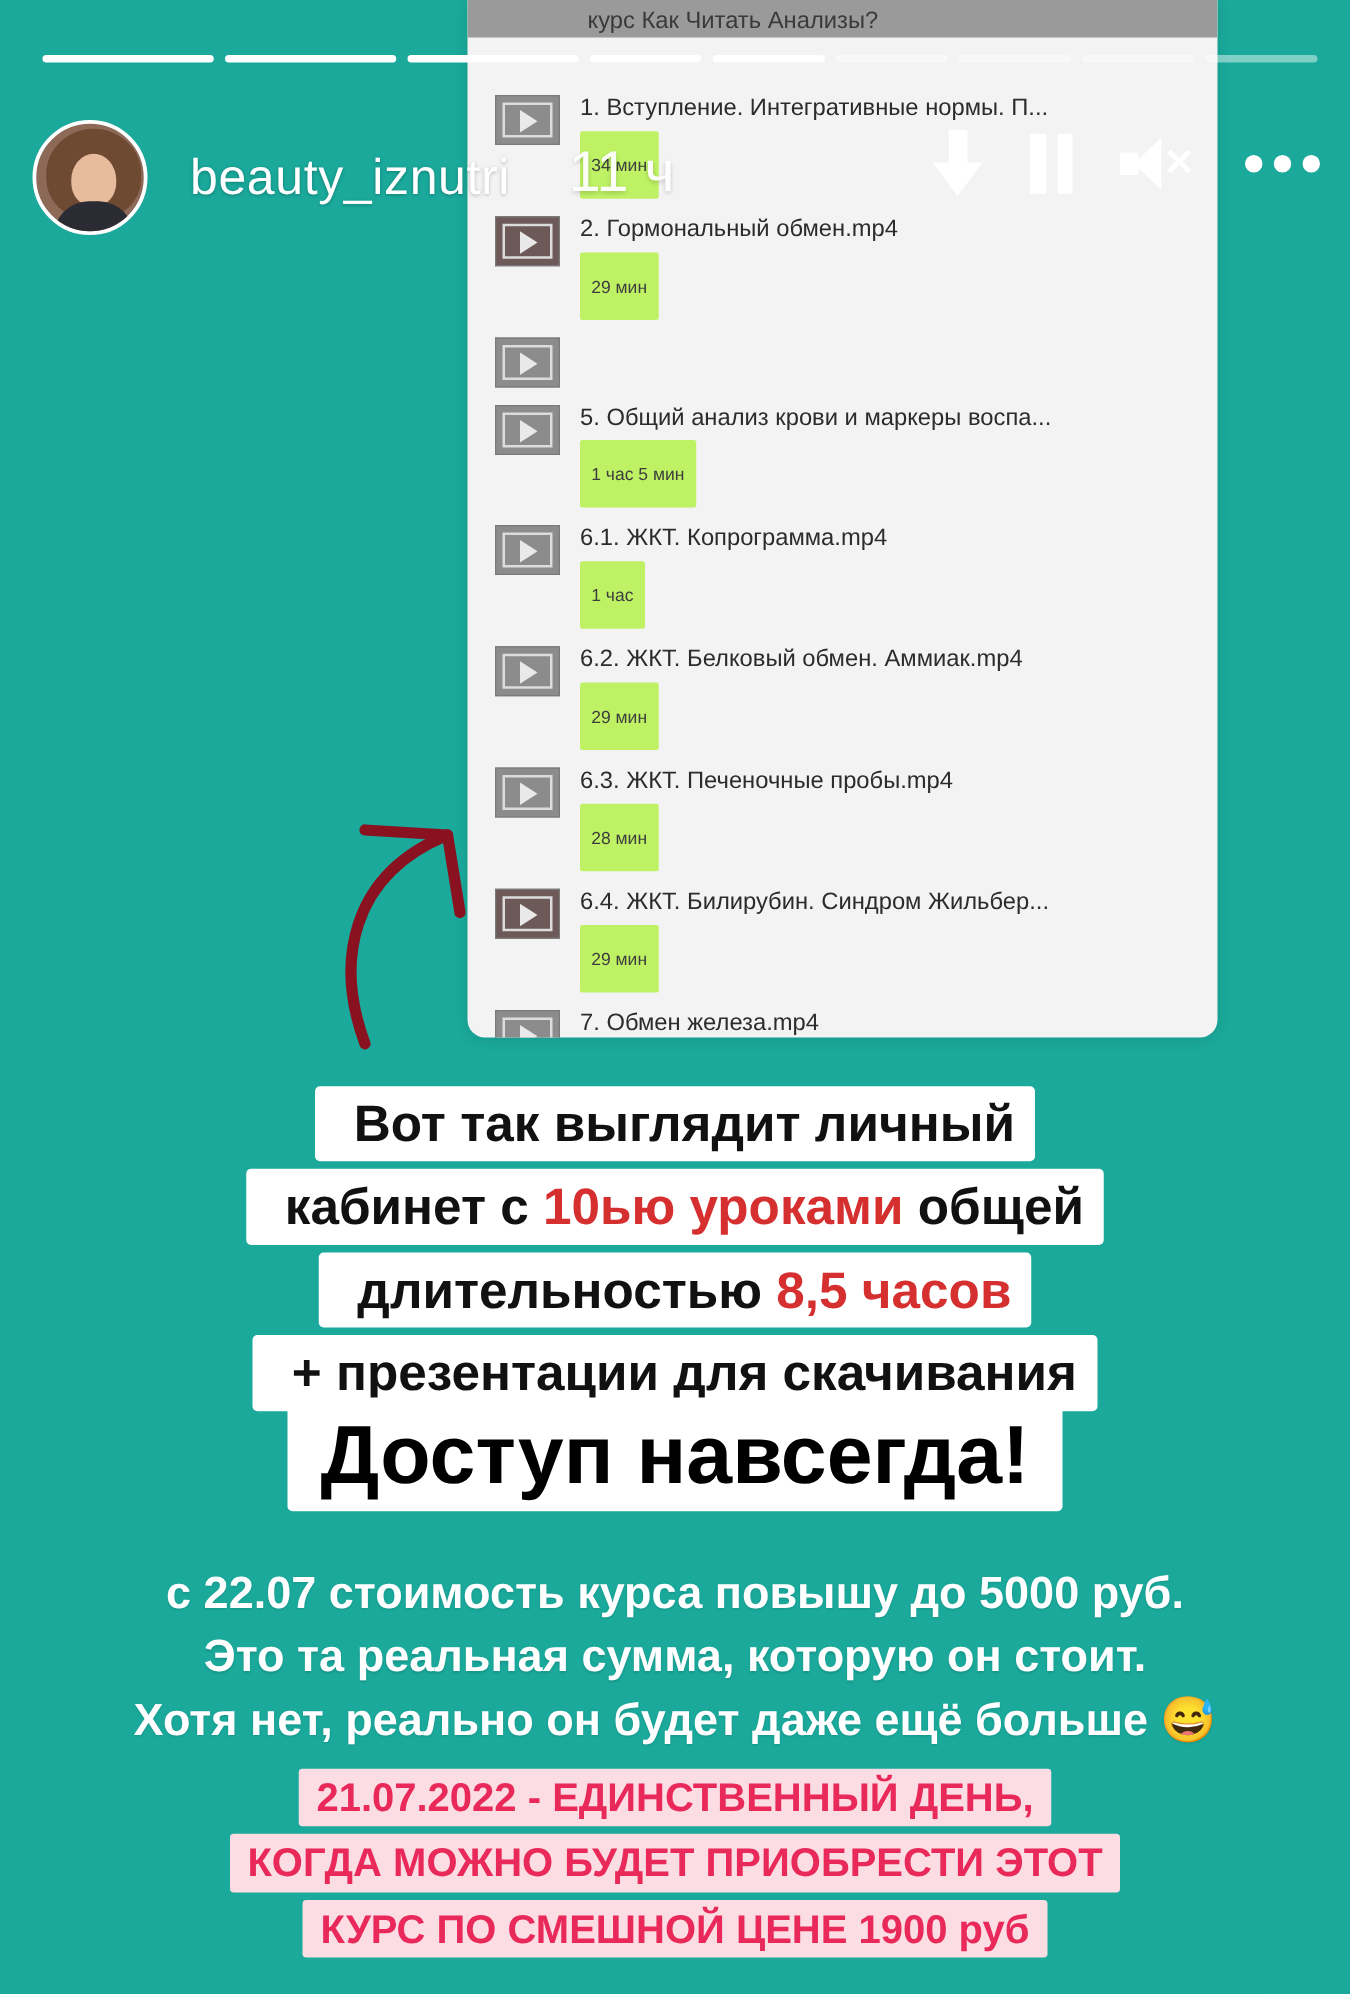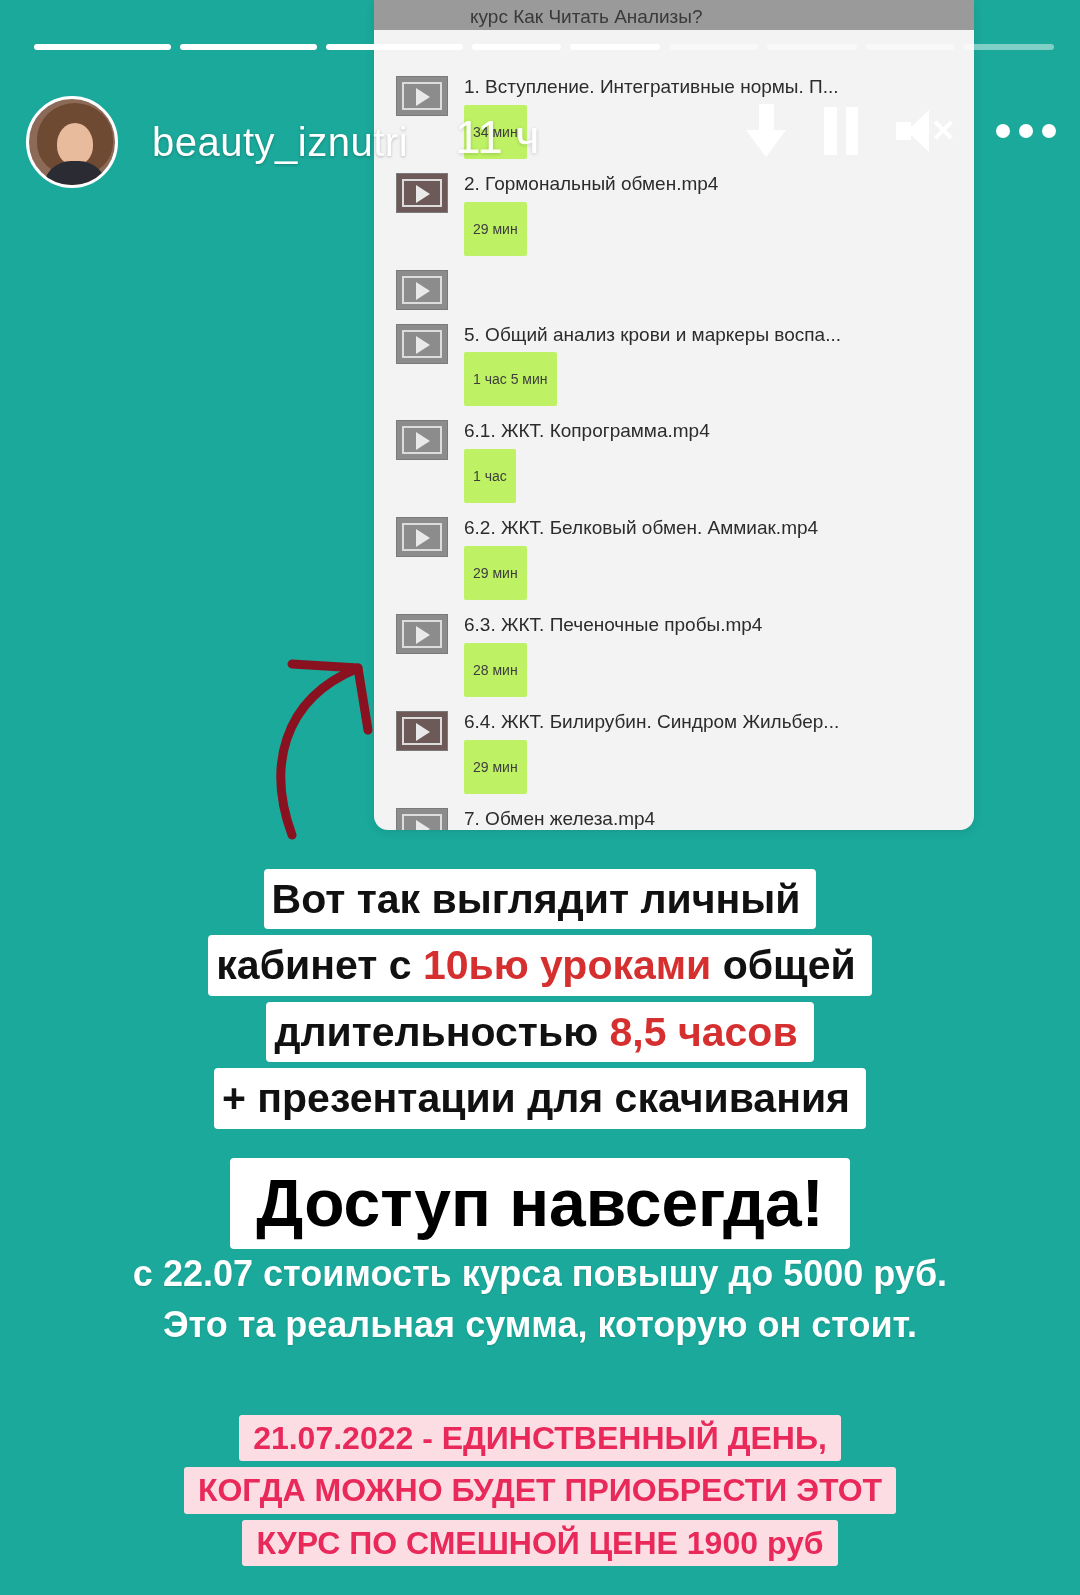--- a/index.html
+++ b/index.html
@@ -214,37 +214,36 @@
     text-align: center;
     z-index: 30;
   }
   .caption-line {
     display: inline-block;
     background: #ffffff;
     color: #111111;
     font-weight: bold;
     font-size: 41px;
     line-height: 1.28;
-    padding: 4px 16px 4px 8px;
+    padding: 4px 16px 4px 31px;
     margin: 3px 0;
     border-radius: 4px;
     white-space: nowrap;
   }
   .caption-line .hl { color: #d62f2f; }
   .big-line {
     display: inline-block;
     background: #ffffff;
     color: #000000;
     font-weight: bold;
     font-size: 66px;
     line-height: 1.2;
     padding: 6px 26px;
     border-radius: 4px;
     white-space: nowrap;
-    margin-top: 40px;
   }
   .plain-line {
     color: #ffffff;
     font-weight: bold;
     font-size: 36px;
     line-height: 1.42;
     text-shadow: 0 1px 2px rgba(0,0,0,0.12);
     white-space: nowrap;
   }
   .pink-line {
@@ -394,20 +393,21 @@
       <div><span class="caption-line">+ презентации для скачивания</span></div>
     </div>
 
   <div class="caption-block" style="top:1118px;">
     <div class="big-line">Доступ навсегда!</div>
   </div>
 
   <div class="caption-block" style="top:1248px;" id="plain-lines">
       <div class="plain-line">с 22.07 стоимость курса повышу до 5000 руб.</div>
       <div class="plain-line">Это та реальная сумма, которую он стоит.</div>
+      <div class="plain-line">Хотя нет, реально он будет даже ещё больше 😅</div>
     </div>
 
   <div class="caption-block" style="top:1412px;" id="pink-lines">
       <div><span class="pink-line">21.07.2022 - ЕДИНСТВЕННЫЙ ДЕНЬ,</span></div>
       <div><span class="pink-line">КОГДА МОЖНО БУДЕТ ПРИОБРЕСТИ ЭТОТ</span></div>
       <div><span class="pink-line">КУРС ПО СМЕШНОЙ ЦЕНЕ 1900 руб</span></div>
     </div>
 
 </div>
 

